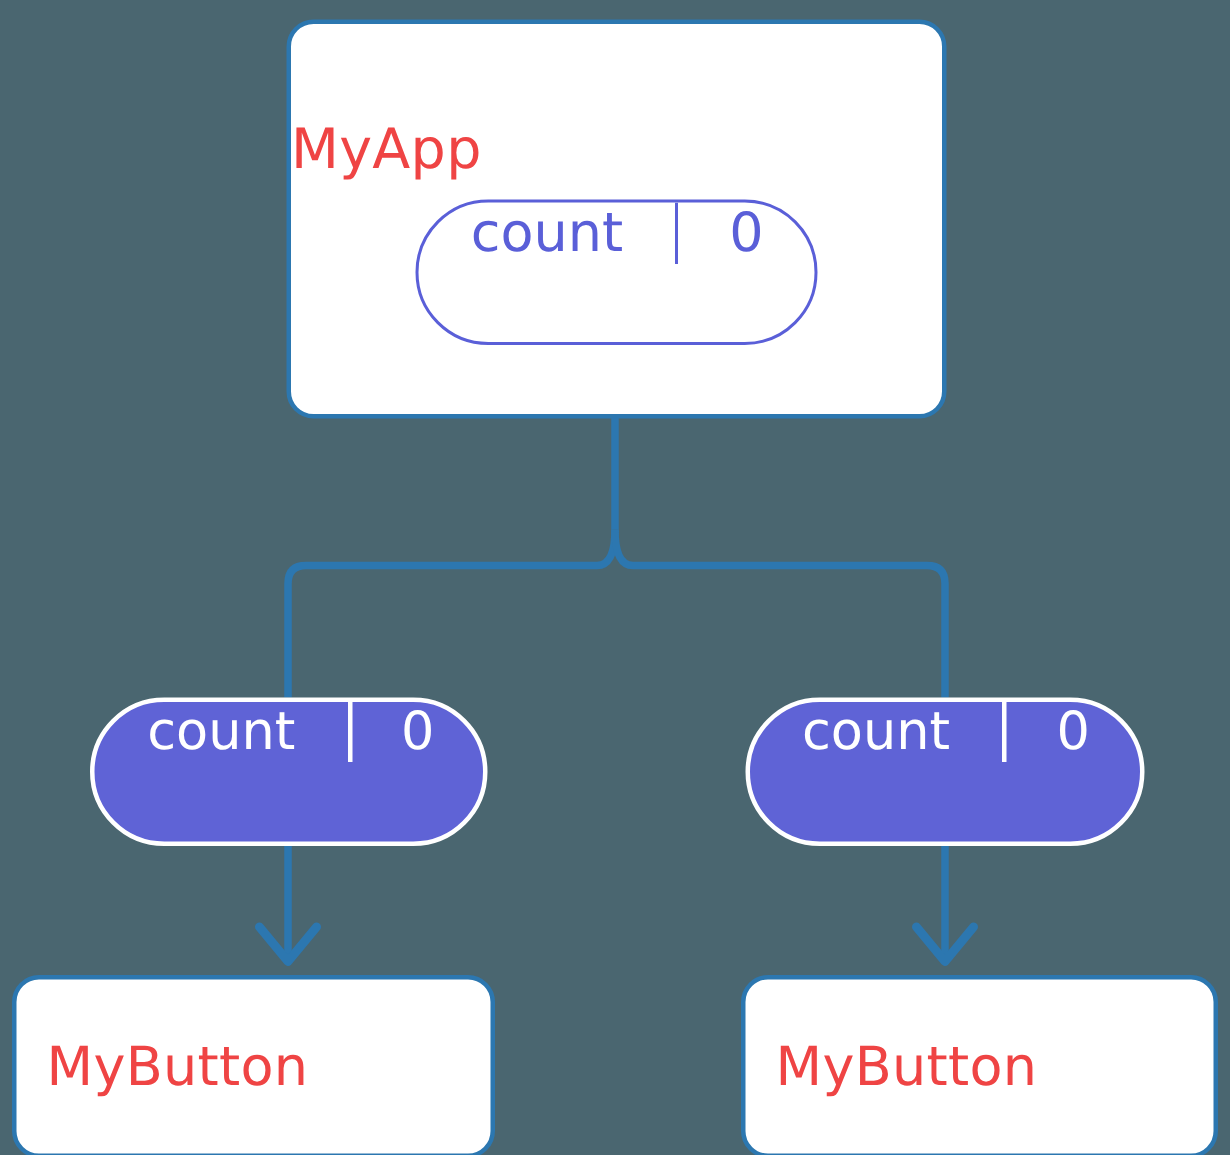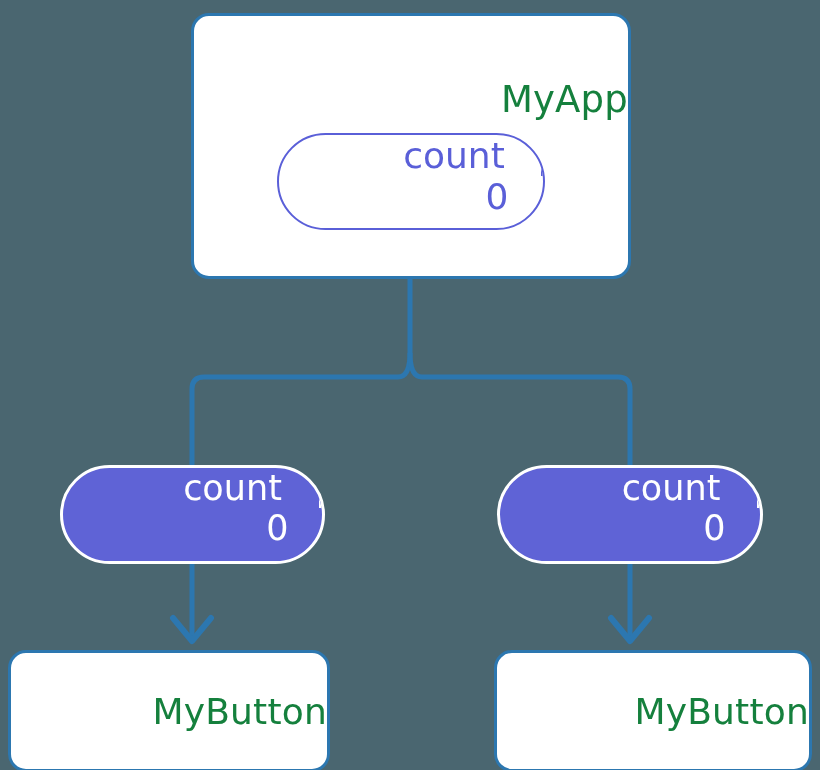--- a/index.html
+++ b/index.html
@@ -34,45 +34,44 @@
     box-sizing: border-box;
     background: #ffffff;
     border: 3px solid #2c77b0;
     border-radius: 18px;
     z-index: 3;
   }
   .comp-title {
     position: absolute;
     left: 0;
     right: 0;
-    text-align: right;
-    color: #15803d;
+    text-align: left;
+    color: #ef4444;
     font-size: 36px;
     font-weight: 400;
     letter-spacing: 0.2px;
     white-space: nowrap;
   }
 
   #app-box { left: 191px; top: 13px; width: 440px; height: 266px; }
   #app-title { top: 62px; font-size: 37px; }
 
   #btn-box-left  { left: 8px;   top: 650px; width: 322px; height: 122px; }
   #btn-box-right { left: 494px; top: 650px; width: 318px; height: 122px; }
   .btn-title { top: 38px; font-size: 36px; margin-left: 20px; }
 
   
   .pill {
     position: absolute;
     box-sizing: border-box;
     display: flex;
-    align-items: flex-end;
+    align-items: flex-start;
     border-radius: 999px;
     overflow: hidden;
     z-index: 4;
-    flex-direction: column;
   }
   .pill .pill-key,
   .pill .pill-val {
     display: flex;
     align-items: center;
     justify-content: center;
     box-sizing: border-box;
     white-space: nowrap;
   }
 

